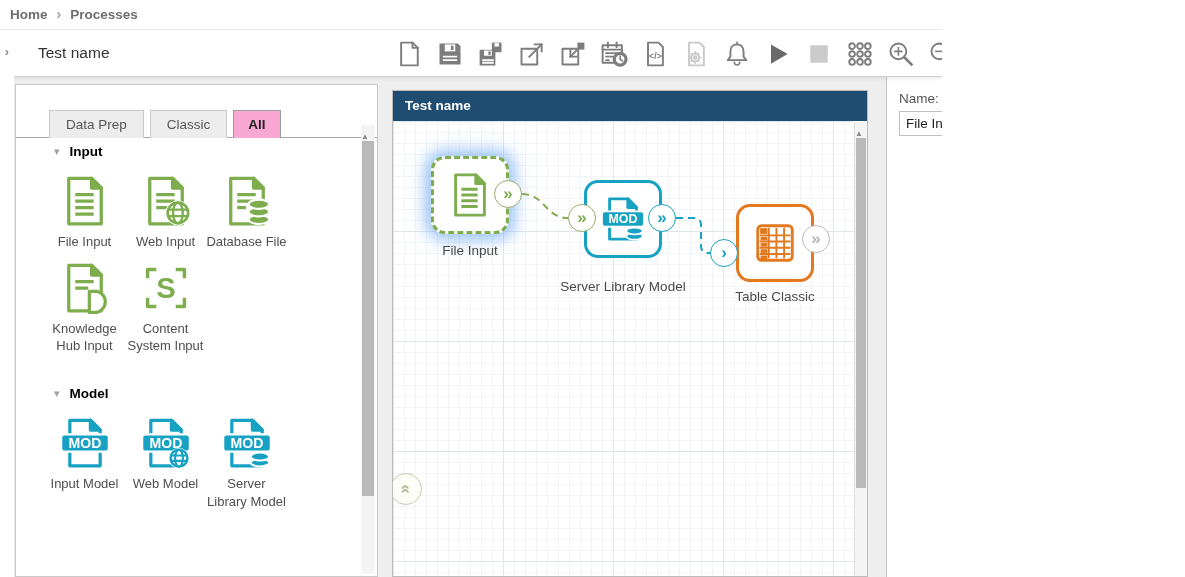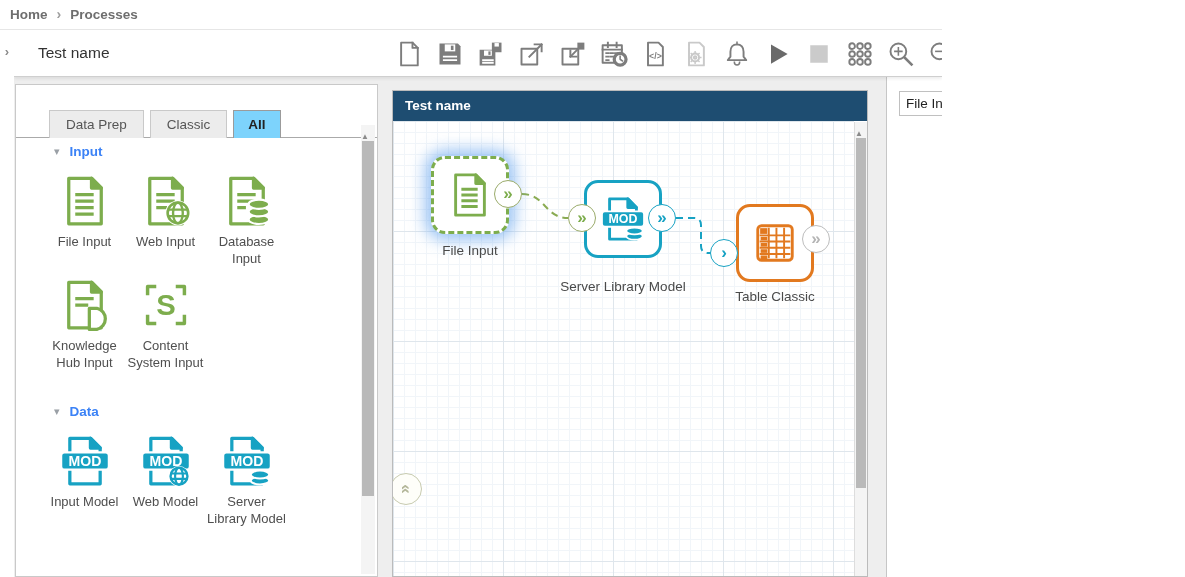--- a/index.html
+++ b/index.html
@@ -33,26 +33,26 @@
   .tbtn.disabled svg { stroke:#c9c9c9; }
   
   .content-bg { position:absolute; left:14px; top:77px; right:0; bottom:0; background:#eeeeee; }
   
   .palette { position:absolute; left:15px; top:84px; width:363px; bottom:0;
     background:#fff; border:1px solid #c9c9c9; }
   .tabs { display:flex; padding:24px 0 0 33px; border-bottom:1px solid #aaa; }
   .tab { padding:6px 16px; font-size:13.5px; color:#555; background:#ececec;
     border:1px solid #c9c9c9; border-bottom:none; margin-right:6px; cursor:pointer;
     position:relative; top:1px; }
-  .tab.active { background:#7dd3fc; color:#222; font-weight:bold; border-color:#9b9b9b; 
+  .tab.active { background:#f9a8d4; color:#222; font-weight:bold; border-color:#9b9b9b; 
     padding:6px 14px; z-index:2; }
   .palette-scroll { position:absolute; left:0; top:39px; right:16px; bottom:0; overflow:hidden; }
   .section-hdr { display:flex; align-items:center; gap:10px; margin:20px 0 16px 38px; cursor:pointer; }
   .section-hdr .arr { color:#9aa0a6; font-size:11px; }
-  .section-hdr .txt { font-size:13.5px; font-weight:bold; color:#3b82f6; }
+  .section-hdr .txt { font-size:13.5px; font-weight:bold; color:#000000; }
   .item-grid { display:flex; flex-wrap:wrap; padding-left:28px; }
   .pal-item { width:81px; display:flex; flex-direction:column; align-items:center;
     margin-bottom:12px; cursor:pointer; }
   .pal-item svg { width:52px; height:52px; }
   .pal-item .lbl { margin-top:6px; font-size:13px; color:#4f4f4f; text-align:center; line-height:1.32; }
   .green { color:#7dad4d; }
   .teal  { color:#17a2c3; }
   
   .vscroll { position:absolute; top:40px; right:2px; bottom:2px; width:14px; background:#f4f4f4; }
   .vscroll .up { height:15px; text-align:center; font-size:8px; color:#8a8a8a; line-height:15px; }
@@ -282,42 +282,42 @@
         </div>
         <div class="pal-item green">
           <svg viewBox="0 0 48 48" stroke="currentColor" fill="none" stroke-width="3" stroke-linejoin="round">
               <path d="M9 3h21l9 9v33H9z"></path>
               <path d="M30 3v9h9z" fill="currentColor"></path>
               <path d="M15 18h17M15 24h17M15 30h8"></path>
               <ellipse cx="35" cy="41" rx="9.5" ry="4.2" fill="currentColor" stroke="#fff" stroke-width="2"></ellipse>
               <ellipse cx="35" cy="34" rx="9.5" ry="4.2" fill="currentColor" stroke="#fff" stroke-width="2"></ellipse>
               <ellipse cx="35" cy="27" rx="9.5" ry="4.2" fill="currentColor" stroke="#fff" stroke-width="2"></ellipse>
             </svg>
-          <span class="lbl">Database Input</span>
+          <span class="lbl">Database File</span>
         </div>
         <div class="pal-item green">
           <svg viewBox="0 0 48 48" stroke="currentColor" fill="none" stroke-width="3" stroke-linejoin="round">
               <path d="M9 3h21l9 9v33H9z"></path>
               <path d="M30 3v9h9z" fill="currentColor"></path>
               <path d="M15 18h17M15 24h12"></path>
               <path d="M28 27h7a10 10 0 0 1 0 19.5h-7z" fill="#fff"></path>
             </svg>
           <span class="lbl">Knowledge Hub Input</span>
         </div>
         <div class="pal-item green">
           <svg viewBox="0 0 48 48" stroke="currentColor" fill="none" stroke-width="3.2" stroke-linejoin="round">
               <path d="M15 7H7v8M33 7h8v8M15 41H7v-8M33 41h8v-8"></path>
               <text class="svgtxt" x="24" y="33.5" font-size="27" font-weight="bold" text-anchor="middle" fill="currentColor" stroke="none">S</text>
             </svg>
           <span class="lbl">Content System Input</span>
         </div>
       </div>
       <div class="section-hdr">
         <span class="arr">▾</span>
-        <span class="txt">Data</span>
+        <span class="txt">Model</span>
       </div>
       <div class="item-grid">
         <div class="pal-item teal">
           <svg viewBox="0 0 48 48" stroke="currentColor" fill="none" stroke-width="3" stroke-linejoin="round">
               <path d="M10 3h19l9 9v33H10z"></path>
               <path d="M29 3v9h9z" fill="currentColor"></path>
               <rect x="2" y="16" width="44" height="16" rx="3" fill="currentColor" stroke="#fff" stroke-width="2"></rect>
               <text class="svgtxt" x="24" y="28.5" font-size="13" font-weight="bold" text-anchor="middle" fill="#fff" stroke="none">MOD</text>
             </svg>
           <span class="lbl">Input Model</span>
@@ -417,17 +417,18 @@
         </span>
     </div>
     <div class="vscroll">
       <span class="up">▲</span>
       <span class="thumb"></span>
     </div>
   </div>
 
   <div class="inspector">
     <div class="field">
+      <div class="flabel">Name:</div>
       <input type="text" value="File Input" style="">
     </div>
   </div>
 
 </div>
 
 </body></html>

